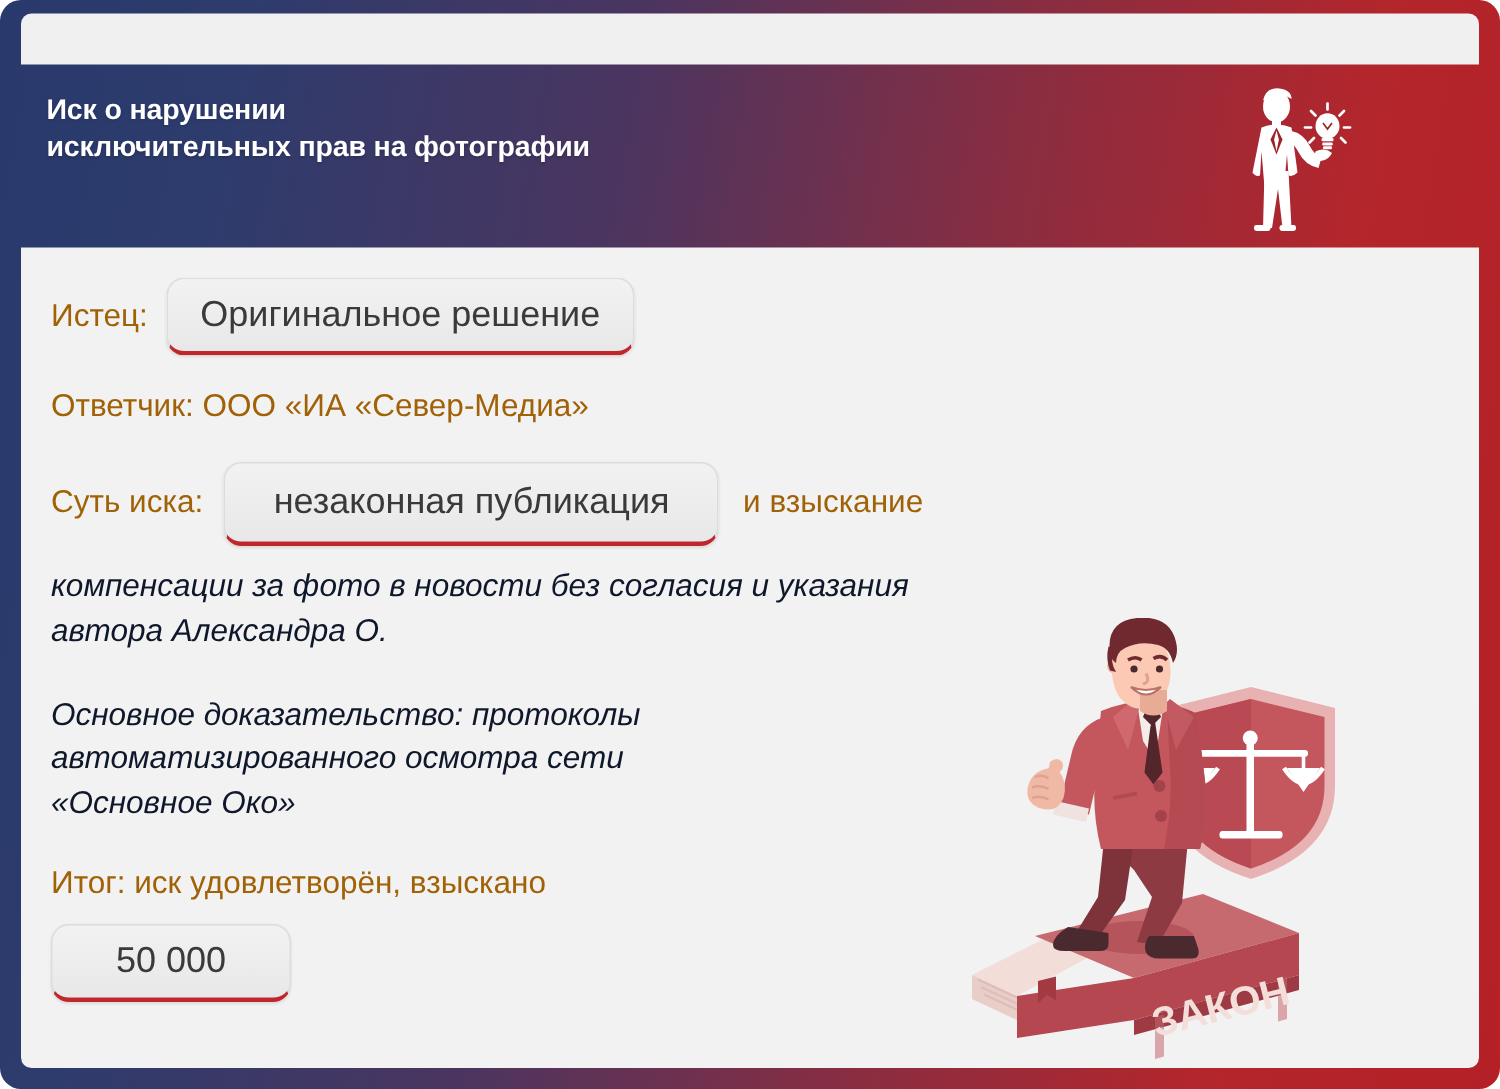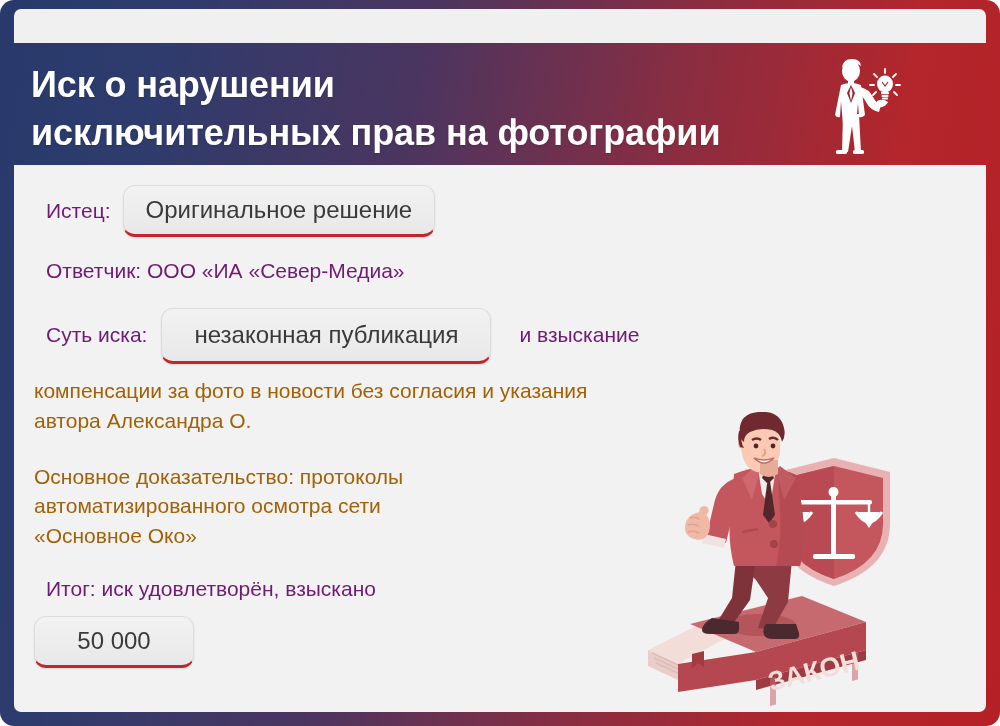--- a/index.html
+++ b/index.html
@@ -41,21 +41,21 @@
     width: 1000px;
     height: 122px;
   }
 
   .header-title {
     position: absolute;
     left: 31px;
     top: 18px;
     width: 760px;
     color: #ffffff;
-    font-size: 36px;
+    font-size: 19px;
     font-weight: bold;
     line-height: 1.34;
     letter-spacing: -0.1px;
     text-shadow: 0 1px 2px rgba(0,0,0,0.18);
   }
   .header-title .ln { display: block; white-space: nowrap; }
 
   .header-figure {
     position: absolute;
     right: 83px;
@@ -86,31 +86,31 @@
 
   .row {
     display: flex;
     align-items: center;
     flex-wrap: wrap;
     margin-bottom: 4px;
   }
 
   .lbl {
     font-size: 21px;
-    color: #701a75;
+    color: #a16207;
     line-height: 1.38;
     white-space: nowrap;
-    margin-left: 12px;
   }
 
   .para {
     font-size: 21px;
-    color: #a16207;
+    color: #0f172a;
     line-height: 1.42;
     margin: 0;
+    font-style: italic;
   }
 
   
   .chip {
     position: relative;
     display: inline-block;
     background: linear-gradient(180deg, #f2f2f2 0%, #e8e8e8 100%);
     border: 1px solid #dcdcdc;
     border-bottom: 3px solid #c0272d;
     border-radius: 12px;

